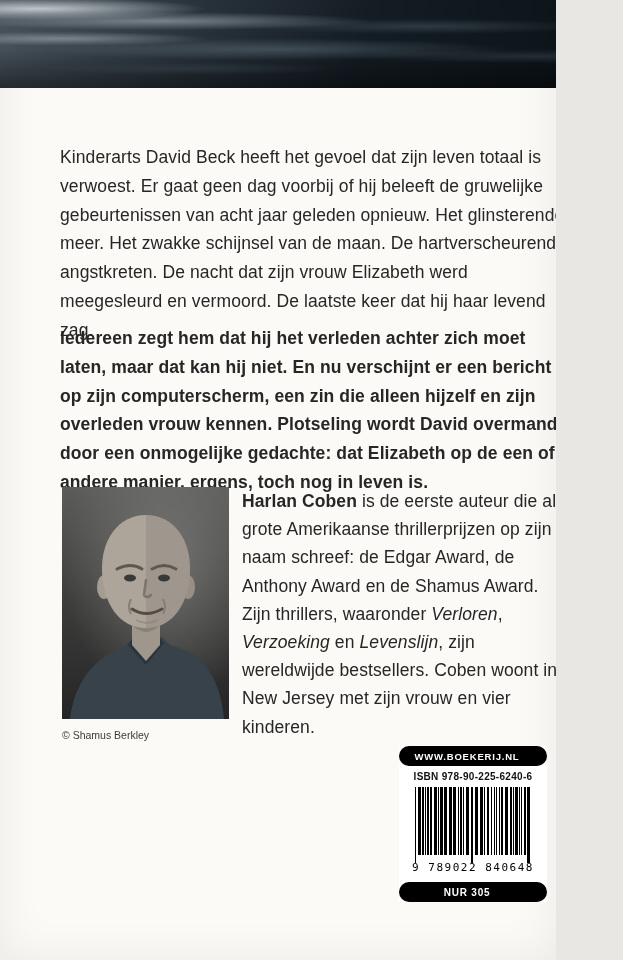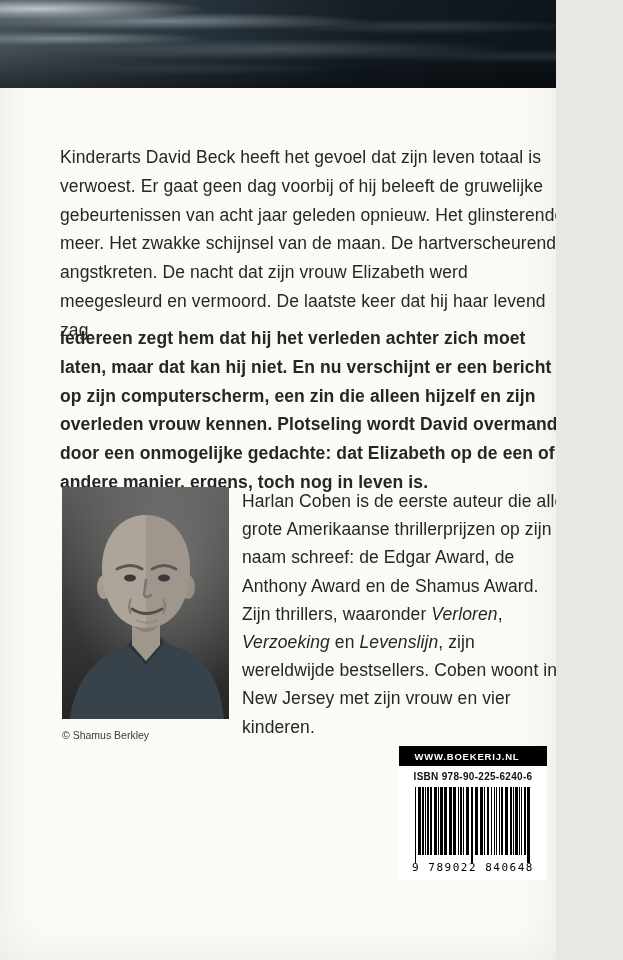--- a/index.html
+++ b/index.html
@@ -56,38 +56,39 @@
     margin-top:10px;
     font-size:10.5px;
     color:#3a3a3a;
   }
   .bio {
     flex:1;
     font-size:17.5px; line-height:28.2px;
     color:#262626;
     letter-spacing:0.1px;
   }
-  .bio b { font-weight:normal;margin-top:41px; }
+  .bio b { font-weight:bold;margin-top:41px; }
   .bio em { font-style:italic;text-align:center; }
 
   
   .barcode-block {
     position:absolute;
     left:399px; top:746px;
     width:148px;
     background:#fff;
     text-align:center;
   }
   .bc-black-bar {
     background:#000;
     color:#fff;
     font-weight:bold;
     font-size:9.5px;
     letter-spacing:0.8px;
     padding:5px 12px 4px 0;
+    border-radius:10px;
   }
   .bc-isbn {
     font-size:10px;
     font-weight:bold;
     color:#111;
     padding:5px 0 3px 0;
     letter-spacing:0.3px;
   }
   .bc-bars {
     height:70px;
@@ -193,15 +194,16 @@
         <i style="width:3px;margin-right:2px"></i>
         <i style="width:2px;margin-right:1px"></i>
         <i style="width:1px;margin-right:1px"></i>
         <i style="width:3px;margin-right:1px"></i>
         <i style="width:1px;margin-right:1px"></i>
         <i style="width:1px;margin-right:2px"></i>
         <i style="width:2px;margin-right:1px"></i>
         <i class="guard" style="width:3px;margin-right:1px"></i>
       </div>
     <div class="bc-number">9 789022 840648</div>
+    <div class="bc-black-bar bc-footer">NUR 305</div>
   </div>
 
 </div>
 
 </body></html>

